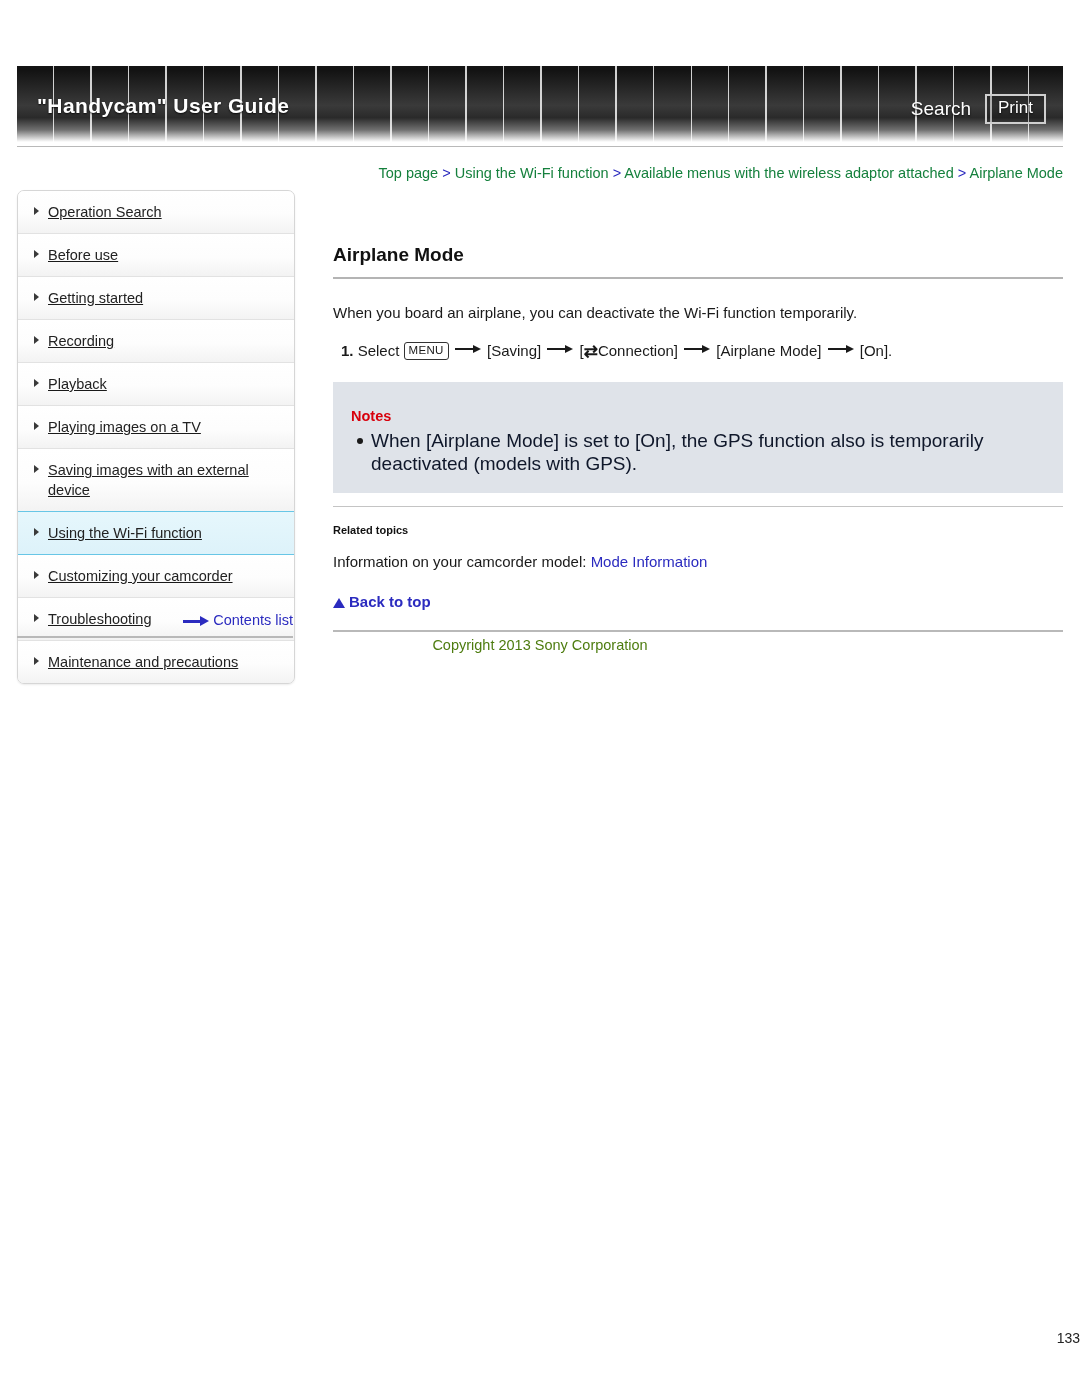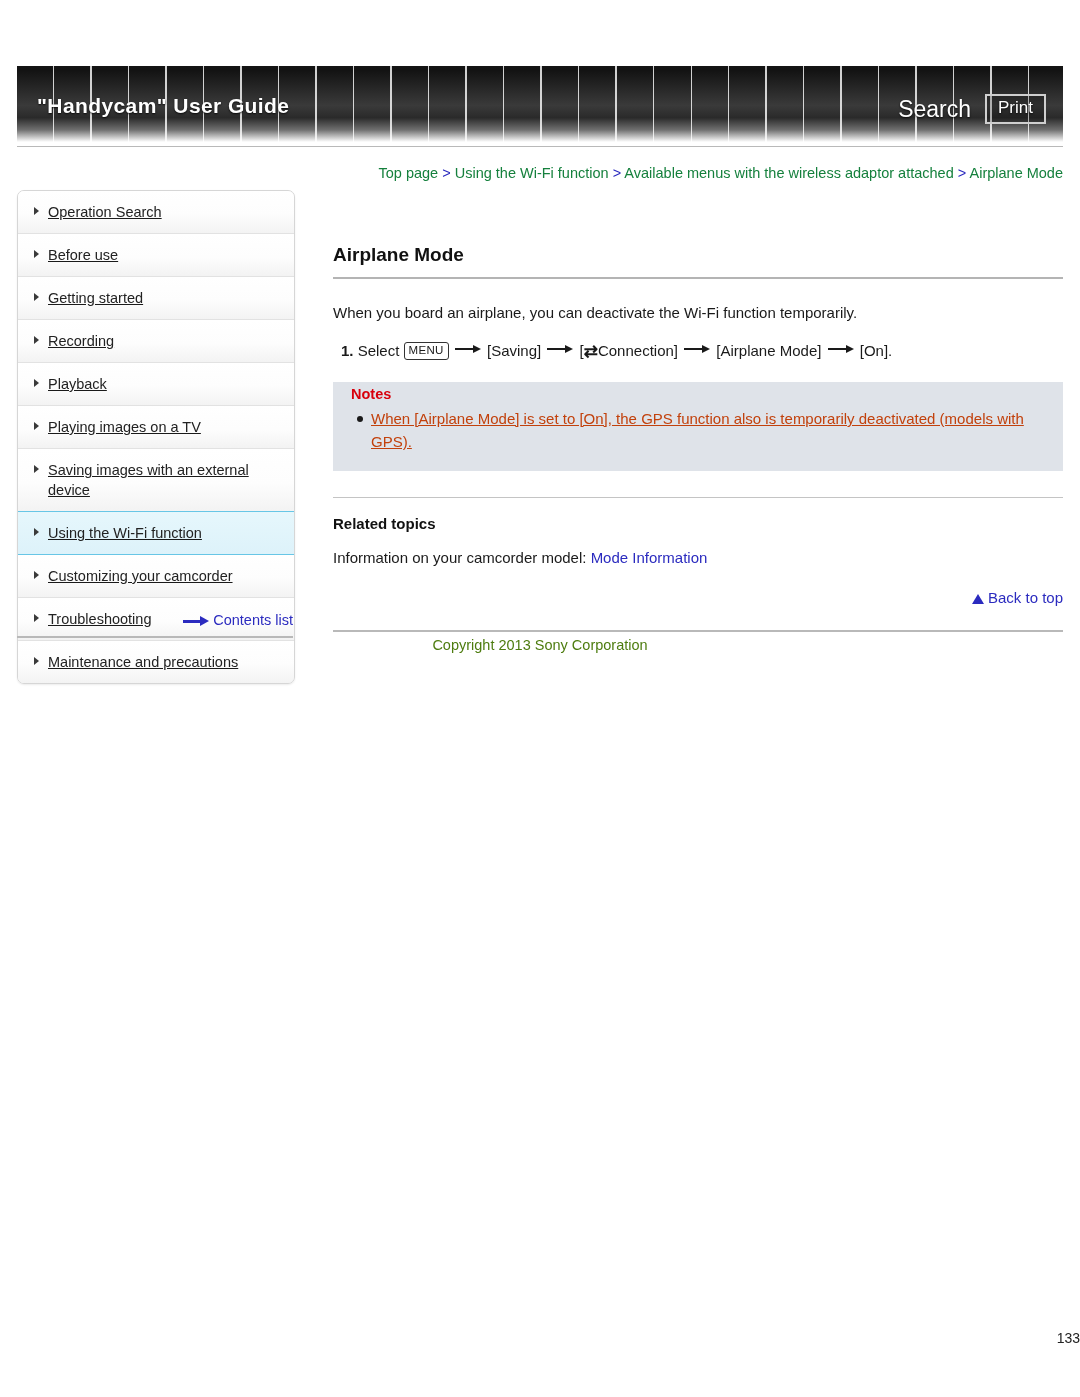--- a/index.html
+++ b/index.html
@@ -62,21 +62,21 @@
   }
   .header-actions {
     position: absolute;
     right: 17px;
     top: 28px;
     display: flex;
     align-items: center;
     gap: 14px;
   }
   .header-search {
-    font-size: 23px;
+    font-size: 19px;
     color: #ffffff;
     text-shadow: 0 1px 2px rgba(0,0,0,0.8);
     cursor: pointer;
   }
   .header-print {
     font-size: 17px;
     color: #ffffff;
     border: 2px solid #cfcfcf;
     padding: 2px 11px 4px 11px;
     background: rgba(0,0,0,0.18);
@@ -263,78 +263,78 @@
     font-size: 17px;
     line-height: 14px;
     font-weight: bold;
     vertical-align: -1px;
     letter-spacing: 0;
   }
 
   
   .notes {
     background: #dfe3e9;
-    padding: 4px 18px 18px 18px;
-    margin-bottom: 26px;
+    padding: 26px 18px 18px 18px;
+    margin-bottom: 13px;
   }
   .notes-title {
     color: #d8000c;
     font-weight: bold;
     font-size: 14.5px;
     margin-bottom: 5px;
   }
   .notes ul {
     margin: 0;
     padding-left: 20px;
     list-style: none;
   }
   .notes li {
     position: relative;
-    font-size: 15px;
+    font-size: 19px;
     line-height: 23px;
-    color: #c2410c;
-    text-decoration: underline;
+    color: #0f172a;
   }
   .notes li::before {
     content: "";
     position: absolute;
     left: -14px;
     top: 9px;
     width: 6px; height: 6px;
     border-radius: 50%;
     background: #1a1a1a;
   }
 
   
   .related-rule {
     height: 1px;
     background: #c4c4c4;
     margin-bottom: 17px;
   }
   .related-title {
-    font-size: 15px;
+    font-size: 11px;
     font-weight: bold;
     margin-bottom: 14px;
     color: #111;
   }
   .related-line {
     font-size: 15px;
     line-height: 23px;
     margin-bottom: 20px;
   }
   .related-line a {
     color: #2b2bbf;
     text-decoration: none;
     cursor: pointer;
   }
   .back-to-top {
-    text-align: right;
+    text-align: left;
     font-size: 15px;
     color: #2b2bbf;
     cursor: pointer;
+    font-weight: bold;
   }
   .back-to-top .up-tri {
     display: inline-block;
     width: 0; height: 0;
     border-bottom: 10px solid #2b2bbf;
     border-left: 6px solid transparent;
     border-right: 6px solid transparent;
     margin-right: 4px;
     vertical-align: -1px;
   }

